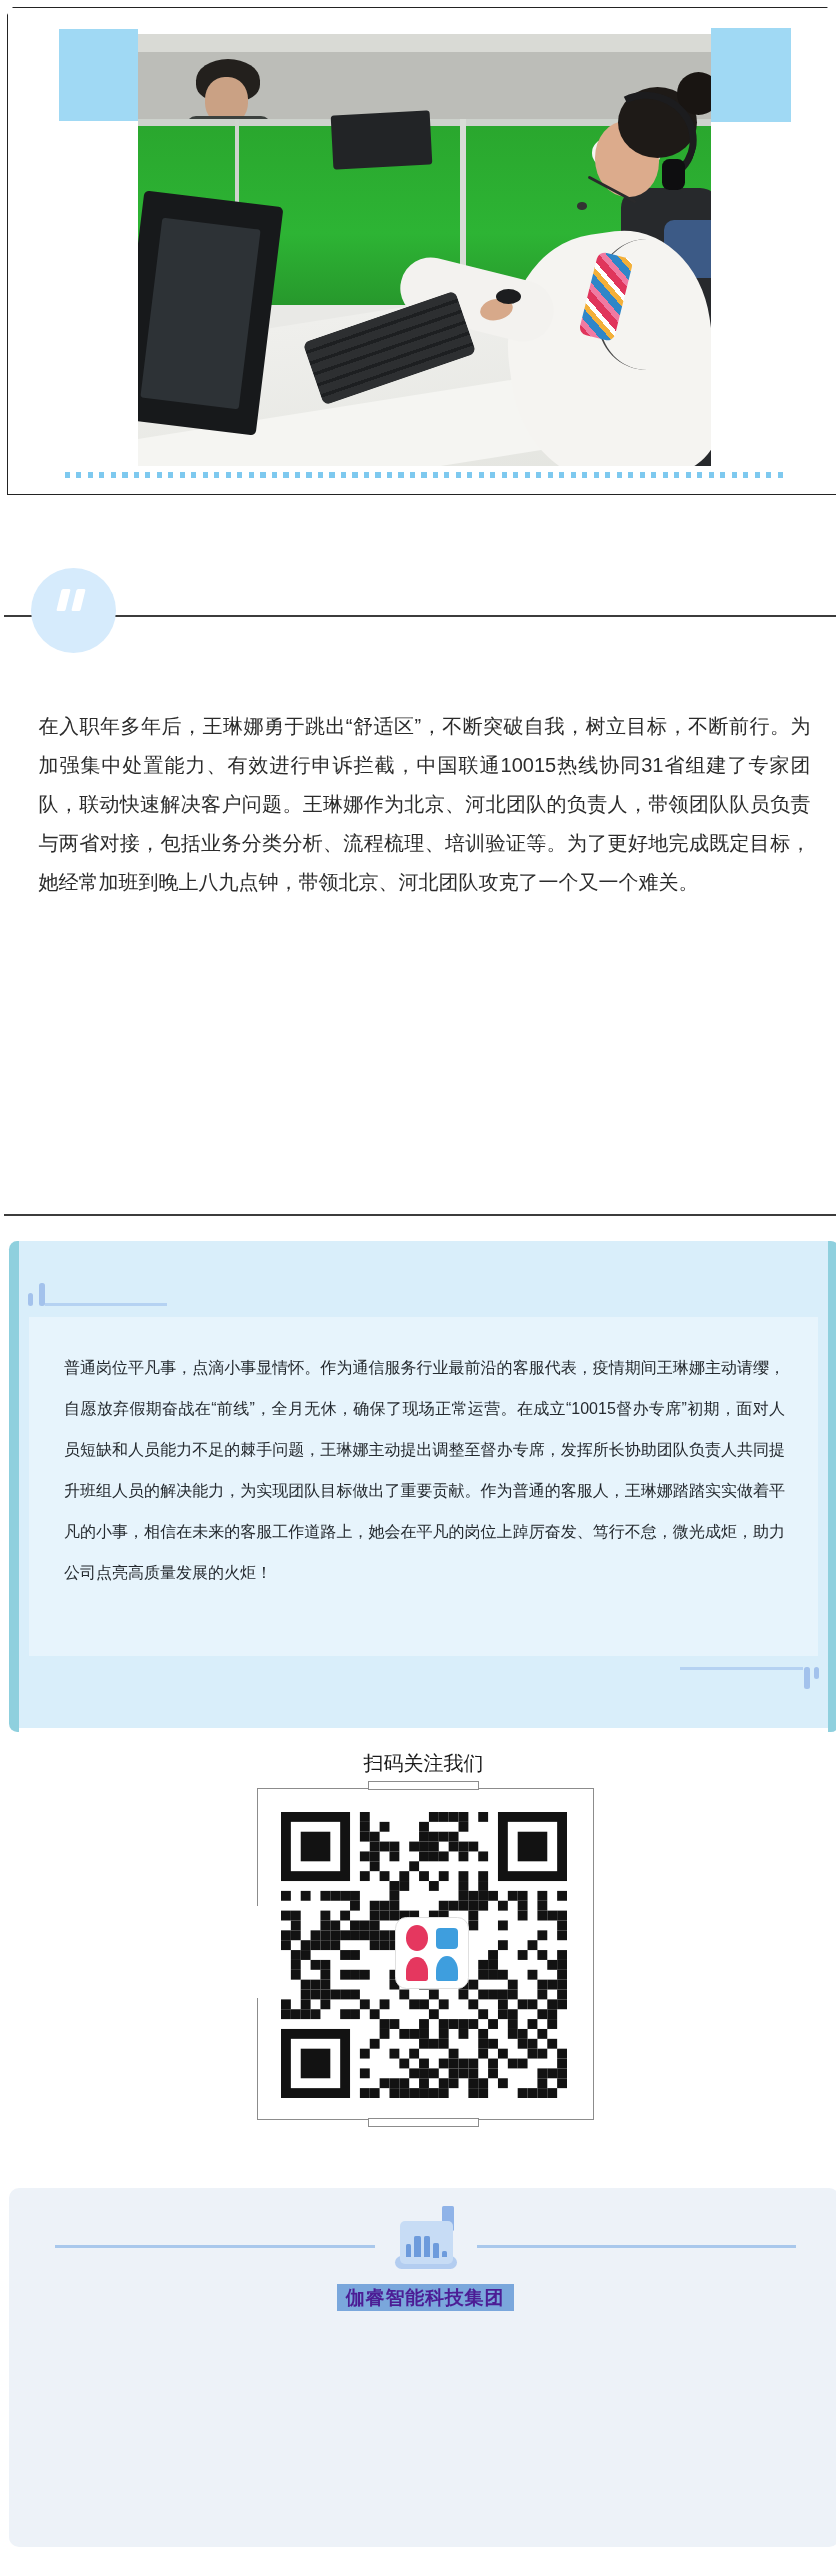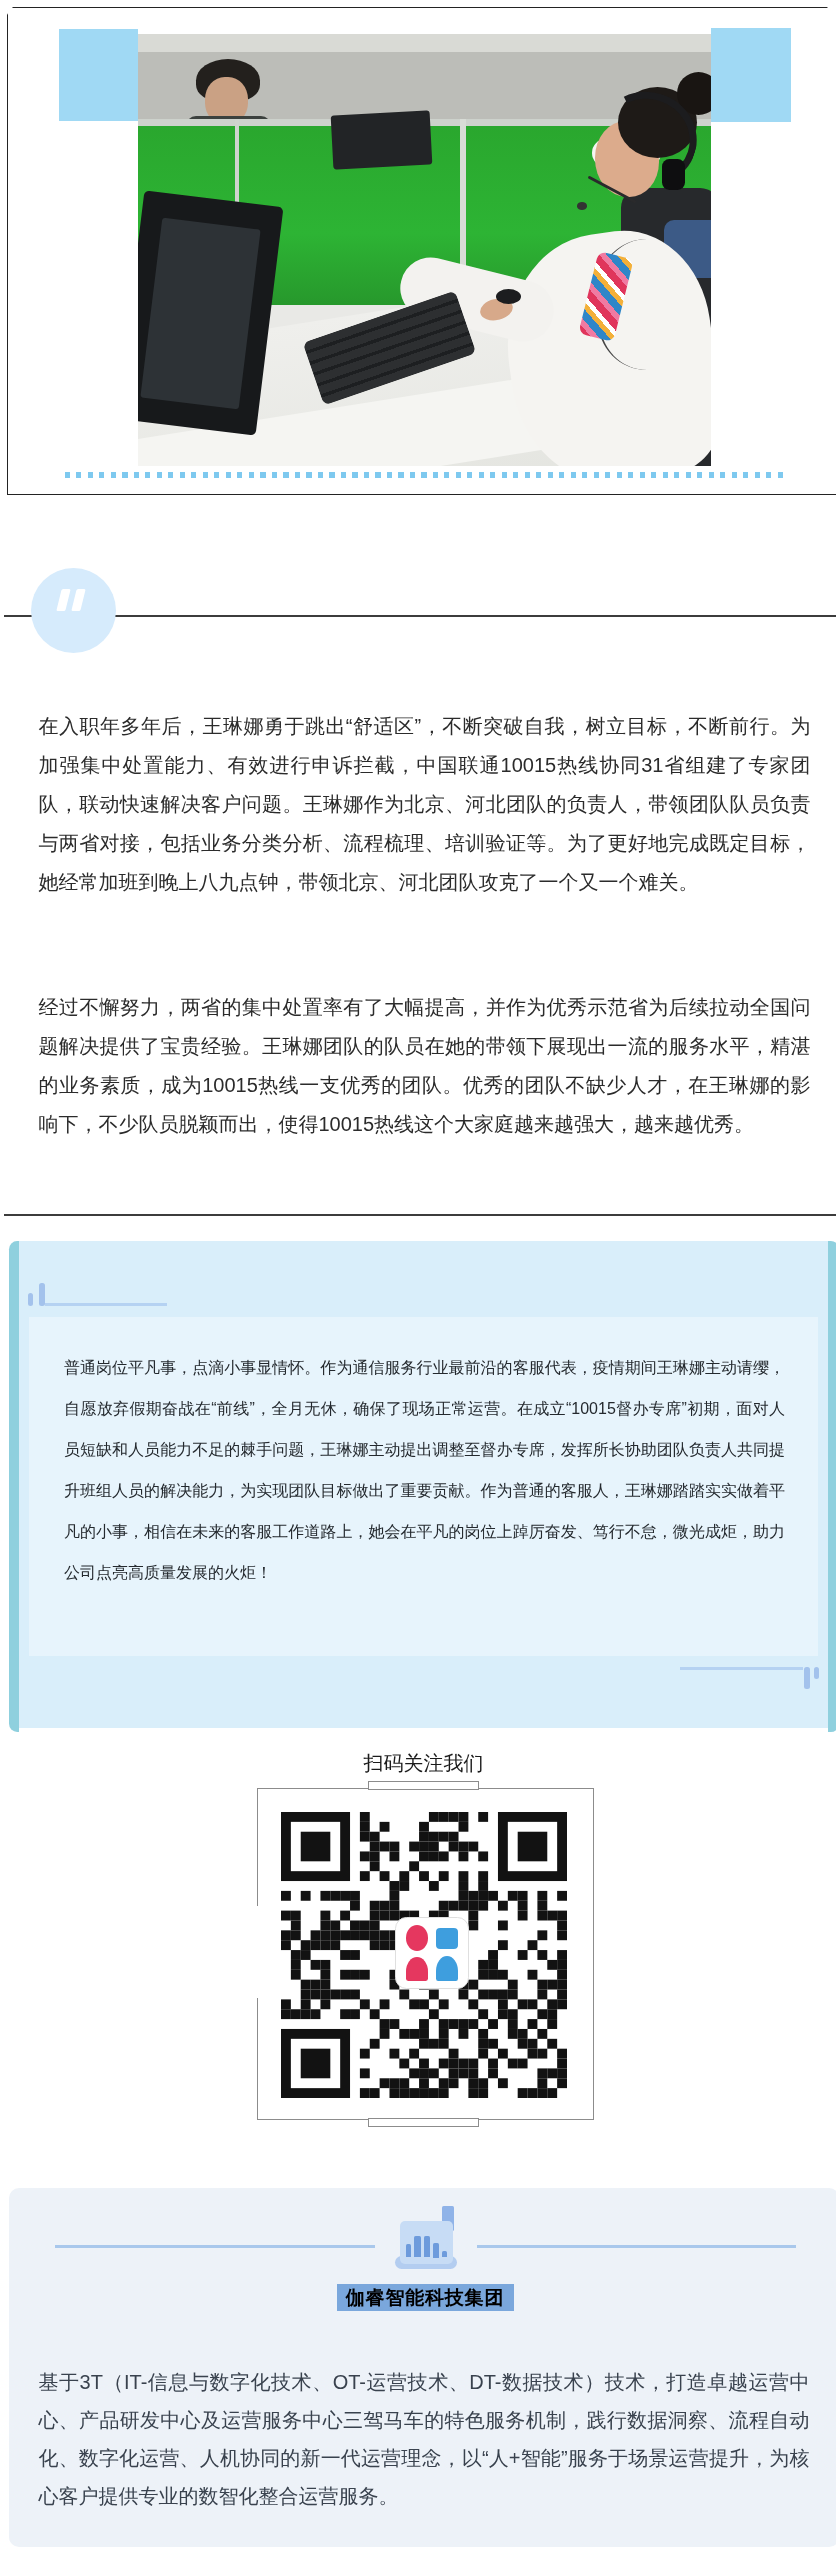--- a/index.html
+++ b/index.html
@@ -93,21 +93,21 @@
   
   .footer{left:5px;top:2188px;width:830px;height:359px;background:#edf2f8;border-radius:10px;}
   .f-line{position:absolute;height:2.5px;background:#a9c8ec;top:57px;}
   .f-icon{position:absolute;left:380px;top:11.5px;width:90px;height:79px;}
   .f-icon *{position:absolute;}
   .fi-fold{left:6.6px;top:56px;width:62px;height:13px;background:#b3cdf0;border-radius:6.6px;}
   .fi-page{left:11.5px;top:21.4px;width:53px;height:43px;background:#c7dcf5;border-radius:5px;}
   .fi-tr{left:53px;top:6.6px;width:12.3px;height:25px;background:#8fb3e8;border-radius:1.6px;}
   .fi-bar{background:#6d9bdc;border-radius:1.6px 1.6px 0 0;}
   .f-label{position:absolute;left:328px;top:96px;width:177px;height:27px;background:#7aa7dc;
-           color:#000000;font-size:19px;font-weight:bold;text-align:center;line-height:27px;letter-spacing:0.8px;}
+           color:#4c1d95;font-size:19px;font-weight:bold;text-align:center;line-height:27px;letter-spacing:0.8px;}
   .f-para{position:absolute;left:30px;top:175px;width:771px;font-size:20px;line-height:38px;color:#39424e;text-align:justify;}
 </style>
 </head>
 <body>
 
 <div class="page">
 
   <div class="abs top-card">
     <div class="abs blue-rect blue-left" style="left:51px;top:20.5px;"></div>
     <div class="abs blue-rect blue-right" style="left:703px;top:20px;"></div>
@@ -156,21 +156,20 @@
 
   <div class="abs rule" style="top:615px;"></div>
   <div class="abs quote-circle">
     <div class="quote-glyph">
         <b></b>
         <b></b>
       </div>
   </div>
 
   <div class="abs para" style="top:707px;">在入职年多年后，王琳娜勇于跳出“舒适区”，不断突破自我，树立目标，不断前行。为加强集中处置能力、有效进行申诉拦截，中国联通10015热线协同31省组建了专家团队，联动快速解决客户问题。王琳娜作为北京、河北团队的负责人，带领团队队员负责与两省对接，包括业务分类分析、流程梳理、培训验证等。为了更好地完成既定目标，她经常加班到晚上八九点钟，带领北京、河北团队攻克了一个又一个难关。</div>
-  <div class="abs para" style="top:988px;">经过不懈努力，两省的集中处置率有了大幅提高，并作为优秀示范省为后续拉动全国问题解决提供了宝贵经验。王琳娜团队的队员在她的带领下展现出一流的服务水平，精湛的业务素质，成为10015热线一支优秀的团队。优秀的团队不缺少人才，在王琳娜的影响下，不少队员脱颖而出，使得10015热线这个大家庭越来越强大，越来越优秀。</div>
 
   <div class="abs rule" style="top:1214px;"></div>
 
   <div class="abs qcard">
     <div class="qcard-fill"></div>
     <div class="qcard-strip l"></div>
     <div class="qcard-strip r"></div>
     <div class="mini-bars">
       <i style="left:19px;top:52px;width:5.8px;height:13px;"></i>
       <i style="left:30px;top:42px;width:6.6px;height:23px;"></i>
@@ -524,17 +523,16 @@
       <span class="fi-tr"></span>
       <span class="fi-fold"></span>
       <span class="fi-page"></span>
       <span class="fi-bar" style="left:17px;top:44px;width:5.8px;height:13px;"></span>
       <span class="fi-bar" style="left:25.5px;top:36px;width:6.6px;height:21.4px;"></span>
       <span class="fi-bar" style="left:35px;top:36px;width:6.6px;height:21.4px;"></span>
       <span class="fi-bar" style="left:44px;top:43px;width:6.6px;height:15px;"></span>
       <span class="fi-bar" style="left:53px;top:51px;width:5.8px;height:6.6px;"></span>
     </div>
     <div class="f-label">伽睿智能科技集团</div>
-    <div class="f-para">基于3T（IT-信息与数字化技术、OT-运营技术、DT-数据技术）技术，打造卓越运营中心、产品研发中心及运营服务中心三驾马车的特色服务机制，践行数据洞察、流程自动化、数字化运营、人机协同的新一代运营理念，以“人+智能”服务于场景运营提升，为核心客户提供专业的数智化整合运营服务。</div>
   </div>
 
 </div>
 
 
 </body></html>

